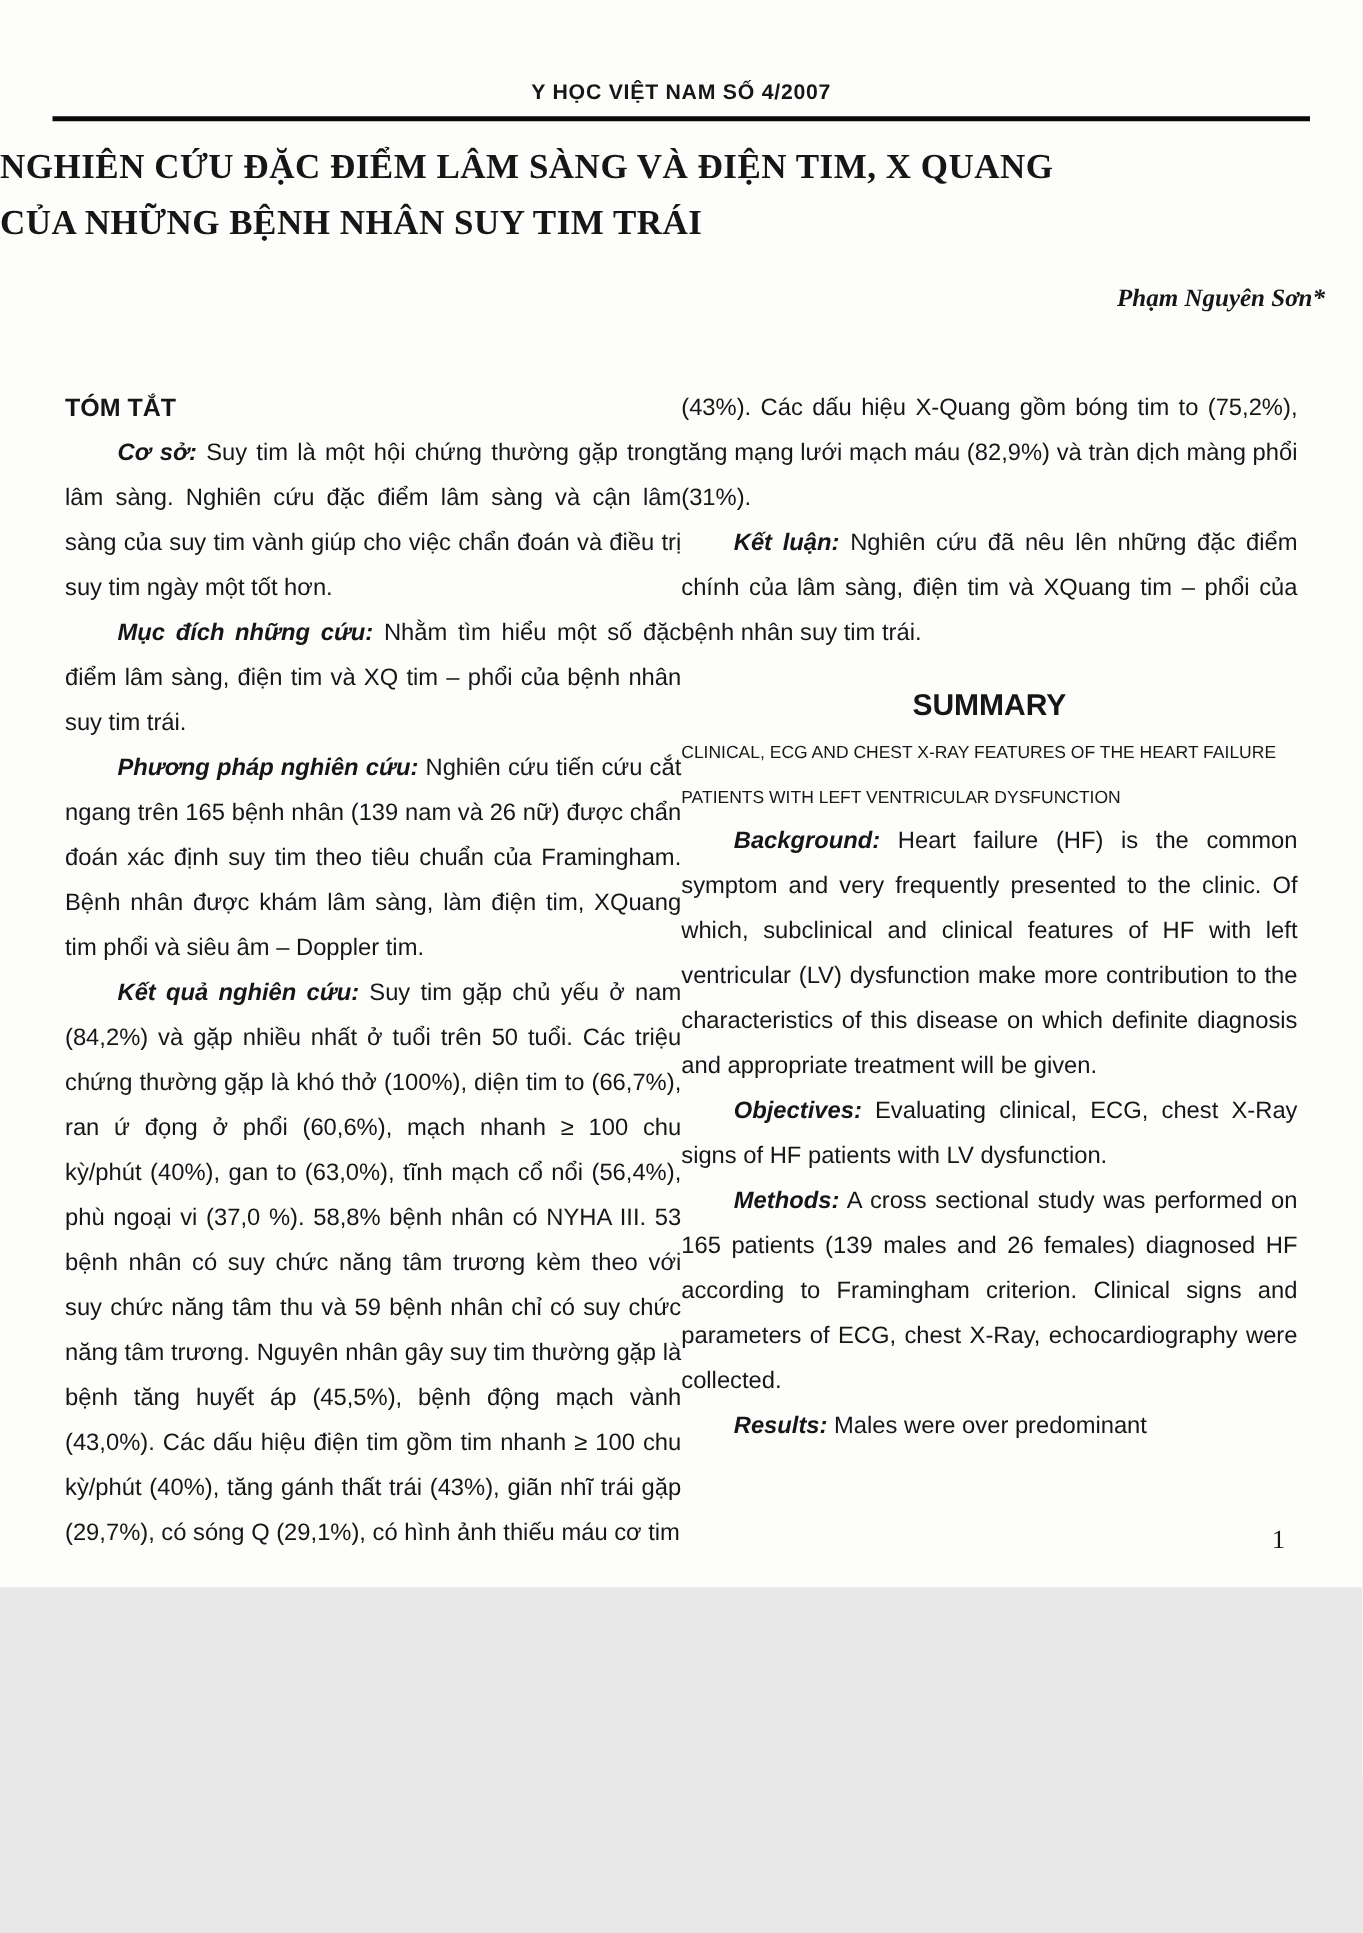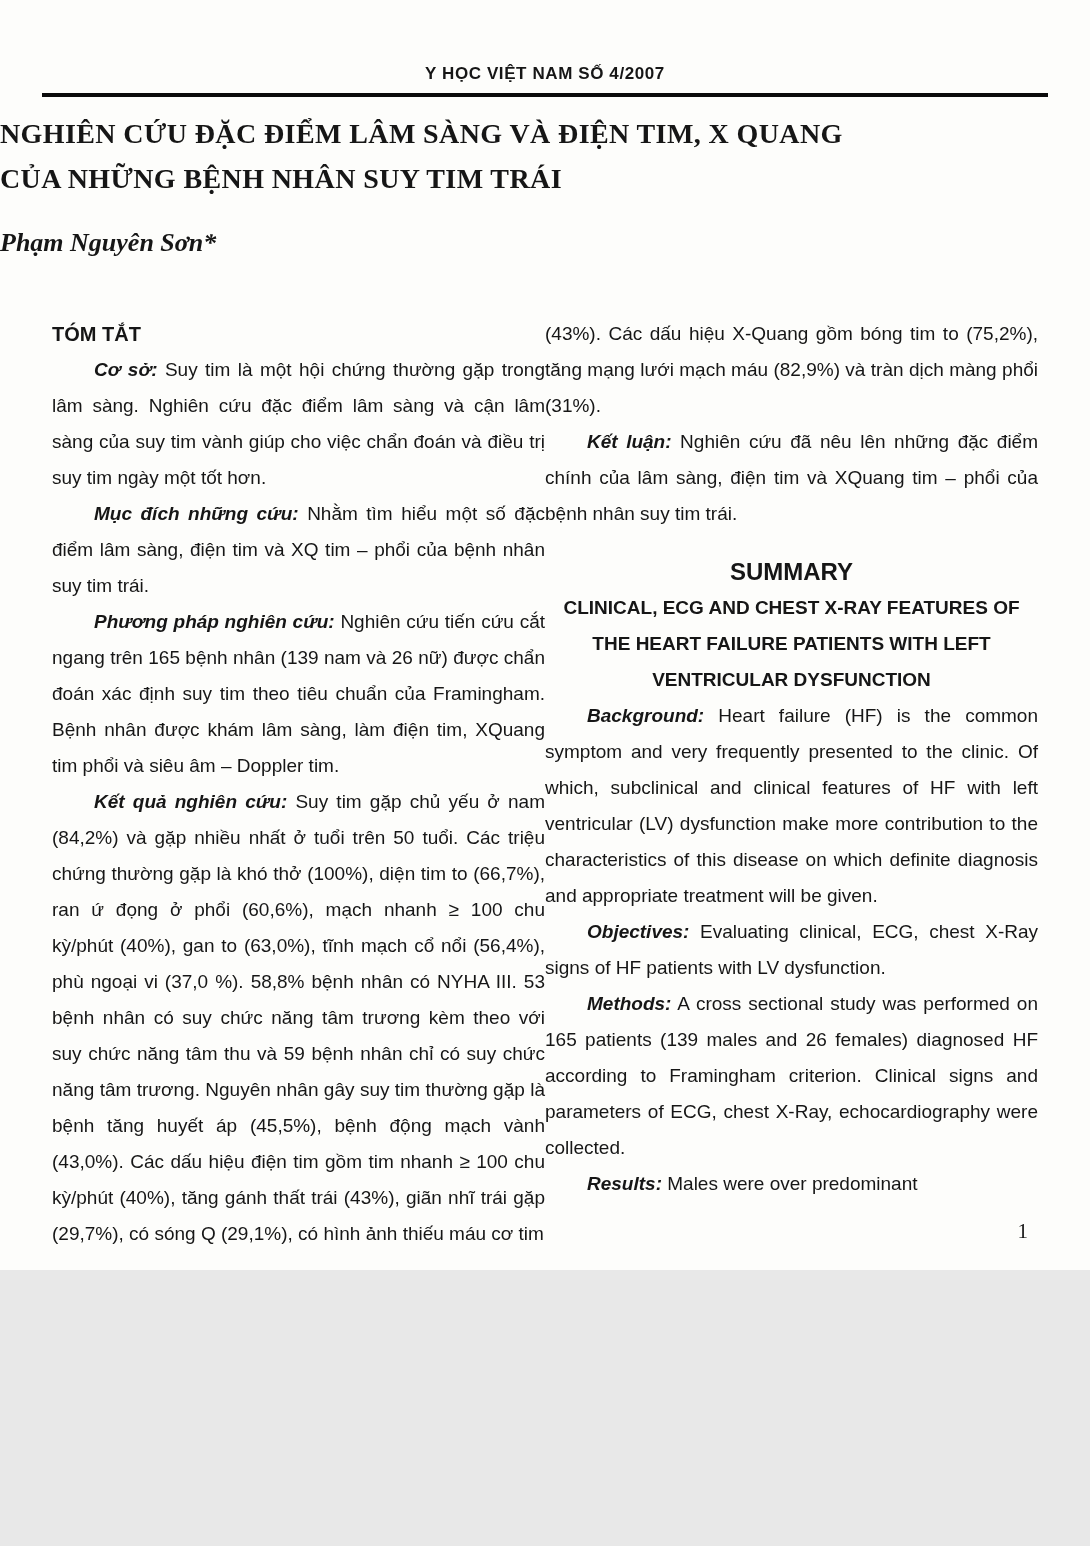--- a/index.html
+++ b/index.html
@@ -29,27 +29,27 @@
   .title {
     margin-top: 14px;
     font-family: "Liberation Serif", serif;
     font-weight: bold;
     font-size: 28px;
     line-height: 1.62;
     letter-spacing: 0.4px;
   }
   .title .title-line { display: block; }
   .author {
-    text-align: left;
-    padding-right: 64px;
+    text-align: right;
+    padding-right: 30px;
     margin-top: 26px;
     font-family: "Liberation Serif", serif;
     font-style: italic;
     font-weight: bold;
-    font-size: 26px;
+    font-size: 20px;
   }
   .columns {
     display: flex;
     padding: 0 52px;
     margin-top: 58px;
   }
   .col {
     flex: 1;
     min-width: 0;
     font-size: 19px;
@@ -67,26 +67,26 @@
   .col p.continuation { text-indent: 0; }
   .lead { font-weight: bold; font-style: italic; }
   .summary-heading {
     font-weight: bold;
     font-size: 24px;
     line-height: 36px;
     margin-top: 22px;
     text-align: center;
   }
   .summary-subtitle {
-    font-weight: bold;
-    text-align: center;
+    font-weight: normal;
+    text-align: left;
     text-indent: 0 !important;
     margin: 8px 14px 6px 14px;
     line-height: 36px;
-    font-size: 19px;
+    font-size: 14px;
   }
   .footnote-area {
     position: absolute;
     left: 40px;
     top: 1324px;
     width: 600px;
   }
   .footnote-rule { height: 3px; background: #0a0a0a; width: 600px; }
   .footnote-text {
     font-family: "Liberation Serif", serif;

